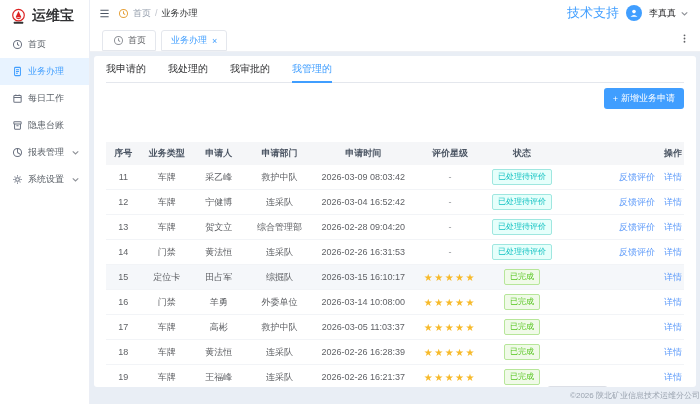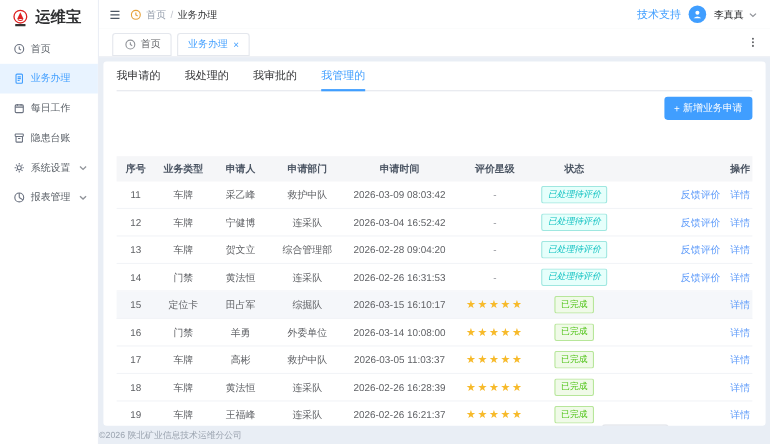--- a/index.html
+++ b/index.html
@@ -25,21 +25,21 @@
   
   .main { flex:1; display:flex; flex-direction:column; min-width:0; }
   .topbar { height:26px; background:#fff; display:flex; align-items:center; gap:7px; padding:0 10px 0 8px; flex:none; }
   .collapse-btn { color:#4b5563; cursor:pointer; }
   .crumb { display:flex; align-items:center; gap:4px; font-size:9px; }
   .crumb .home-ic { color:#e6a23c; }
   .crumb-home { color:#97a0ae; }
   .crumb-sep { color:#c0c4cc; }
   .crumb-cur { color:#303133; }
   .top-spacer { flex:1; }
-  .support { font-size:10px; color:#409eff; cursor:pointer;margin-left:48px; }
+  .support { font-size:13px; color:#409eff; cursor:pointer;margin-left:48px; }
   .avatar { width:16px; height:16px; border-radius:50%; background:#409eff; display:flex; align-items:center; justify-content:center; }
   .avatar svg { width:10px; height:10px; }
   .username { font-size:9px; color:#303133; display:flex; align-items:center; gap:2px; cursor:pointer; }
   .username .icon { color:#909399; }
 
   .tabbar { height:26px; background:#fff; border-bottom:1px solid #eef0f4; display:flex; align-items:flex-end;
     gap:5px; padding:0 10px 0 12px; flex:none; }
   .page-tab { height:21px; display:flex; align-items:center; gap:4px; padding:0 9px; font-size:9px;
     color:#606266; background:#fff; border:1px solid #e4e7ed; border-radius:3px 3px 0 0; cursor:pointer; }
   .page-tab .icon { color:#909399; }
@@ -66,38 +66,38 @@
   .tr { display:flex; align-items:center; }
   .thead { height:23px; background:#f5f6f8; font-weight:bold; color:#4b5563; font-size:9px; flex:none;margin-top:28px; }
   .tbody-row { height:25px; font-size:9px; color:#606266; border-bottom:1px solid #f2f4f7; flex:none; }
   .tbody-row.hovered { background:#f5f7fa; }
   .td,.th { text-align:center; padding:0 2px; overflow:hidden; white-space:nowrap; }
   .c0{width:6%;} .c1{width:9%;} .c2{width:9%;} .c3{width:12%;} .c4{width:17%;}
   .c5{width:13%;} .c6{width:12%;} .c7{width:22%;text-align:right;}
   .star { color:#f7ba2a; font-size:10px; letter-spacing:1.5px; }
   .nostars { color:#909399; }
   .tag { display:inline-block; font-size:8px; line-height:1; padding:3px 5px; border-radius:2px; }
-  .tag.pending { color:#13c2c2; background:#e6fffb; border:1px solid #9fe7e0;font-style:italic; }
+  .tag.pending { color:#13c2c2; background:#e6fffb; border:1px solid #9fe7e0; }
   .tag.done { color:#52c41a; background:#f0fae8; border:1px solid #b7e69a; }
   .op-link { color:#5e9bfa; cursor:pointer; text-decoration:none; }
   .op-link + .op-link { margin-left:9px; }
 
   .pagination { height:28px; display:flex; align-items:center; justify-content:flex-end; gap:7px;
     font-size:9px; color:#606266; flex:none; }
   .pg-arrow { color:#b4bccc; font-size:11px; cursor:pointer; padding:0 2px; }
   .pg-num { min-width:17px; height:17px; display:flex; align-items:center; justify-content:center;
     border-radius:2px; cursor:pointer; color:#606266; }
   .pg-num.current { border:1px solid #409eff; color:#409eff; }
   .page-size { border:1px solid #dcdfe6; border-radius:3px; height:36px; padding:0 5px;
     display:flex; align-items:center; gap:4px; color:#606266; cursor:pointer; }
   .page-size .icon { color:#c0c4cc; }
   .jump-input { width:28px; height:18px; border:1px solid #dcdfe6; border-radius:3px; background:#fff;
     font-size:9px; text-align:center; font-family:inherit; }
 
-  .footer { position:absolute; left:0; right:0; bottom:3px; text-align:left; font-size:8px; color:#9aa3af; }
+  .footer { position:absolute; left:0; right:0; bottom:3px; text-align:right; font-size:8px; color:#9aa3af;padding-left:24px; }
 </style>
 </head>
 <body>
 
 <div class="app">
 
   <aside class="sidebar">
     <div class="logo-row">
       <span class="logo-emblem">
         <svg viewBox="0 0 20 20">
@@ -142,39 +142,39 @@
             <svg viewBox="0 0 12 12" fill="none" stroke="currentColor" stroke-width="1.1">
               <rect x="2" y="2" width="8" height="2.4" rx="0.6"></rect>
               <path d="M2.8 4.4 V9.4 Q2.8 10 3.4 10 H8.6 Q9.2 10 9.2 9.4 V4.4 M4.8 6.4 h2.4"></path>
             </svg>
           </span>
           <span class="lbl">隐患台账</span>
         </div>
         <div class="side-item">
           <span class="icon ">
             <svg viewBox="0 0 12 12" fill="none" stroke="currentColor" stroke-width="1.1">
+              <circle cx="6" cy="6" r="4.4"></circle>
+              <path d="M6 6 V1.6 M6 6 L9.6 8.4"></path>
+            </svg>
+          </span>
+          <span class="lbl">报表管理</span>
+          <span class="icon chev">
+            <svg viewBox="0 0 12 12" fill="none" stroke="currentColor" stroke-width="1.1">
+              <path d="M3 4.8 L6 7.6 L9 4.8" stroke-width="1.3"></path>
+            </svg>
+          </span>
+        </div>
+        <div class="side-item">
+          <span class="icon ">
+            <svg viewBox="0 0 12 12" fill="none" stroke="currentColor" stroke-width="1.1">
               <circle cx="6" cy="6" r="2"></circle>
               <path d="M6 1.4 V2.8 M6 9.2 V10.6 M1.4 6 H2.8 M9.2 6 H10.6 M2.8 2.8 L3.8 3.8 M8.2 8.2 L9.2 9.2 M9.2 2.8 L8.2 3.8 M3.8 8.2 L2.8 9.2"></path>
             </svg>
           </span>
           <span class="lbl">系统设置</span>
-          <span class="icon chev">
-            <svg viewBox="0 0 12 12" fill="none" stroke="currentColor" stroke-width="1.1">
-              <path d="M3 4.8 L6 7.6 L9 4.8" stroke-width="1.3"></path>
-            </svg>
-          </span>
-        </div>
-        <div class="side-item">
-          <span class="icon ">
-            <svg viewBox="0 0 12 12" fill="none" stroke="currentColor" stroke-width="1.1">
-              <circle cx="6" cy="6" r="4.4"></circle>
-              <path d="M6 6 V1.6 M6 6 L9.6 8.4"></path>
-            </svg>
-          </span>
-          <span class="lbl">报表管理</span>
           <span class="icon chev">
             <svg viewBox="0 0 12 12" fill="none" stroke="currentColor" stroke-width="1.1">
               <path d="M3 4.8 L6 7.6 L9 4.8" stroke-width="1.3"></path>
             </svg>
           </span>
         </div>
       </nav>
   </aside>
 
   <div class="main">

